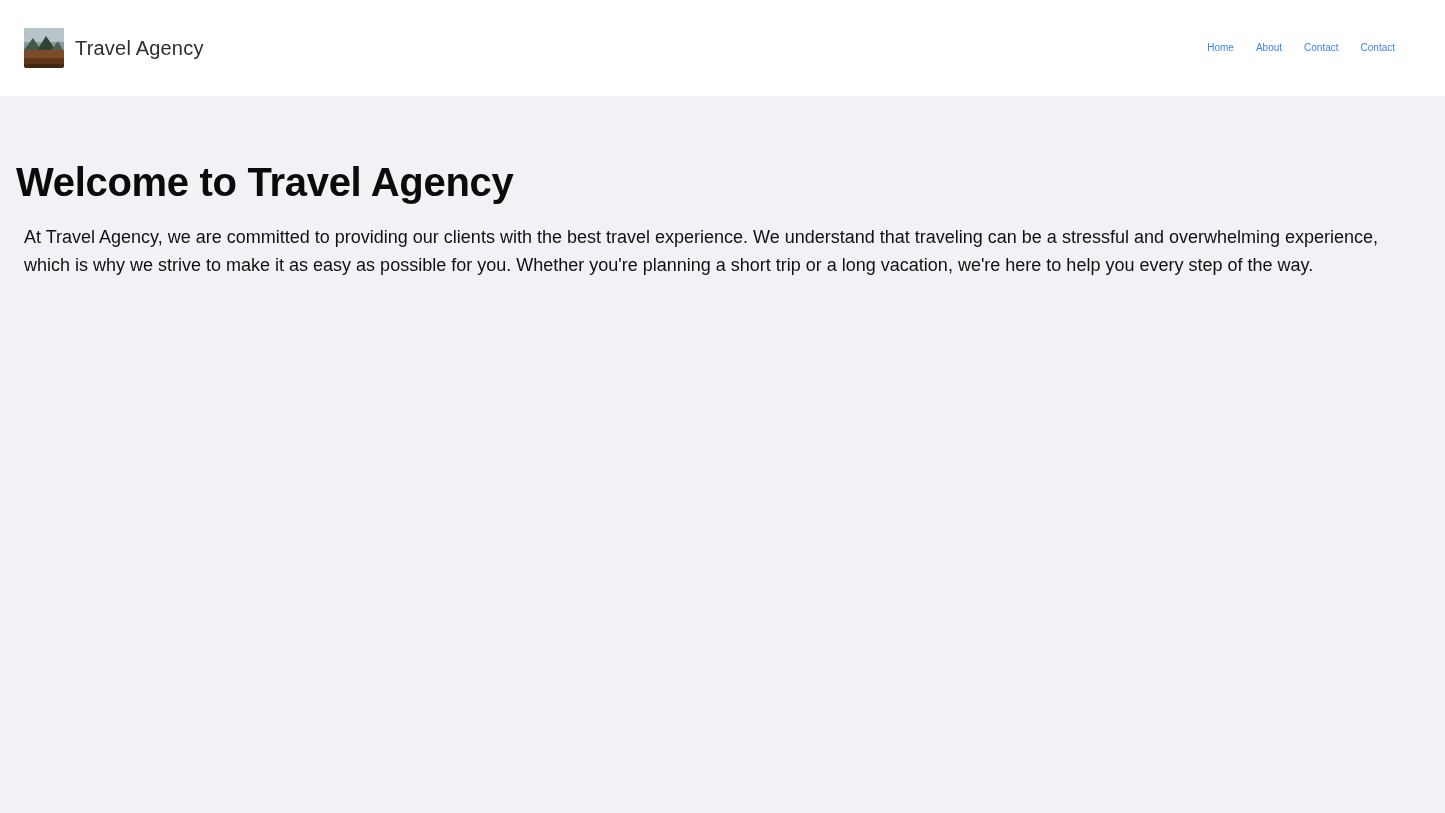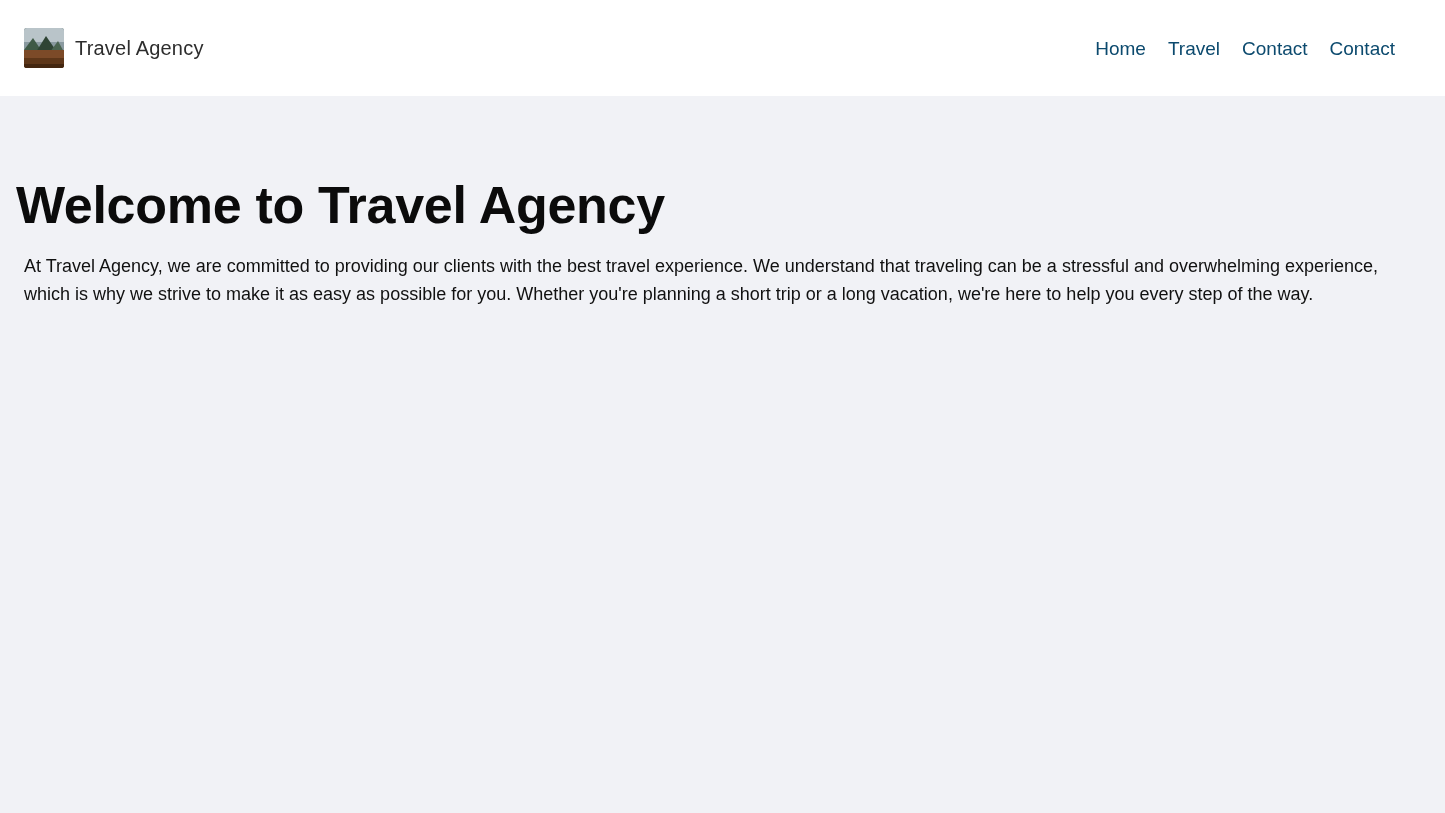--- a/index.html
+++ b/index.html
@@ -43,36 +43,36 @@
     letter-spacing: 0.2px;
     margin: 0;
   }
   .main-nav {
     display: flex;
     align-items: center;
     gap: 22px;
     padding-right: 26px;
   }
   .nav-link {
-    font-size: 19px;
-    color: #0c4a6e;
+    font-size: 10px;
+    color: #3b82f6;
     text-decoration: none;
     line-height: 1;
   }
 
   
   .page-main {
     padding: 64px 16px 0 16px;
   }
   .page-heading {
-    font-size: 52px;
+    font-size: 40px;
     line-height: 1.12;
     font-weight: bold;
     color: #0b0b0b;
-    margin: 16px 0 18px 0;
+    margin: 0 0 18px 0;
     letter-spacing: -0.3px;
   }
   .page-paragraph {
     font-size: 18px;
     line-height: 1.56;
     color: #111111;
     margin: 8px;
     max-width: 1415px;
   }
 </style>
@@ -92,21 +92,21 @@
         <rect x="0" y="22" width="40" height="18" fill="#7c4a28"></rect>
         <rect x="0" y="30" width="40" height="10" fill="#5d3619"></rect>
         <rect x="0" y="36" width="40" height="4" fill="#432610"></rect>
       </svg>
     </span>
     <span class="brand-title">Travel Agency</span>
   </div>
 
   <nav class="main-nav">
     <a class="nav-link" href="#">Home</a>
-    <a class="nav-link" href="#">Travel</a>
+    <a class="nav-link" href="#">About</a>
     <a class="nav-link" href="#">Contact</a>
     <a class="nav-link" href="#">Contact</a>
   </nav>
 
 </header>
 
 <main class="page-main">
   <h1 class="page-heading">Welcome to Travel Agency</h1>
   <p class="page-paragraph">At Travel Agency, we are committed to providing our clients with the best travel experience. We understand that traveling can be a stressful and overwhelming experience, which is why we strive to make it as easy as possible for you. Whether you're planning a short trip or a long vacation, we're here to help you every step of the way.</p>
 </main>

